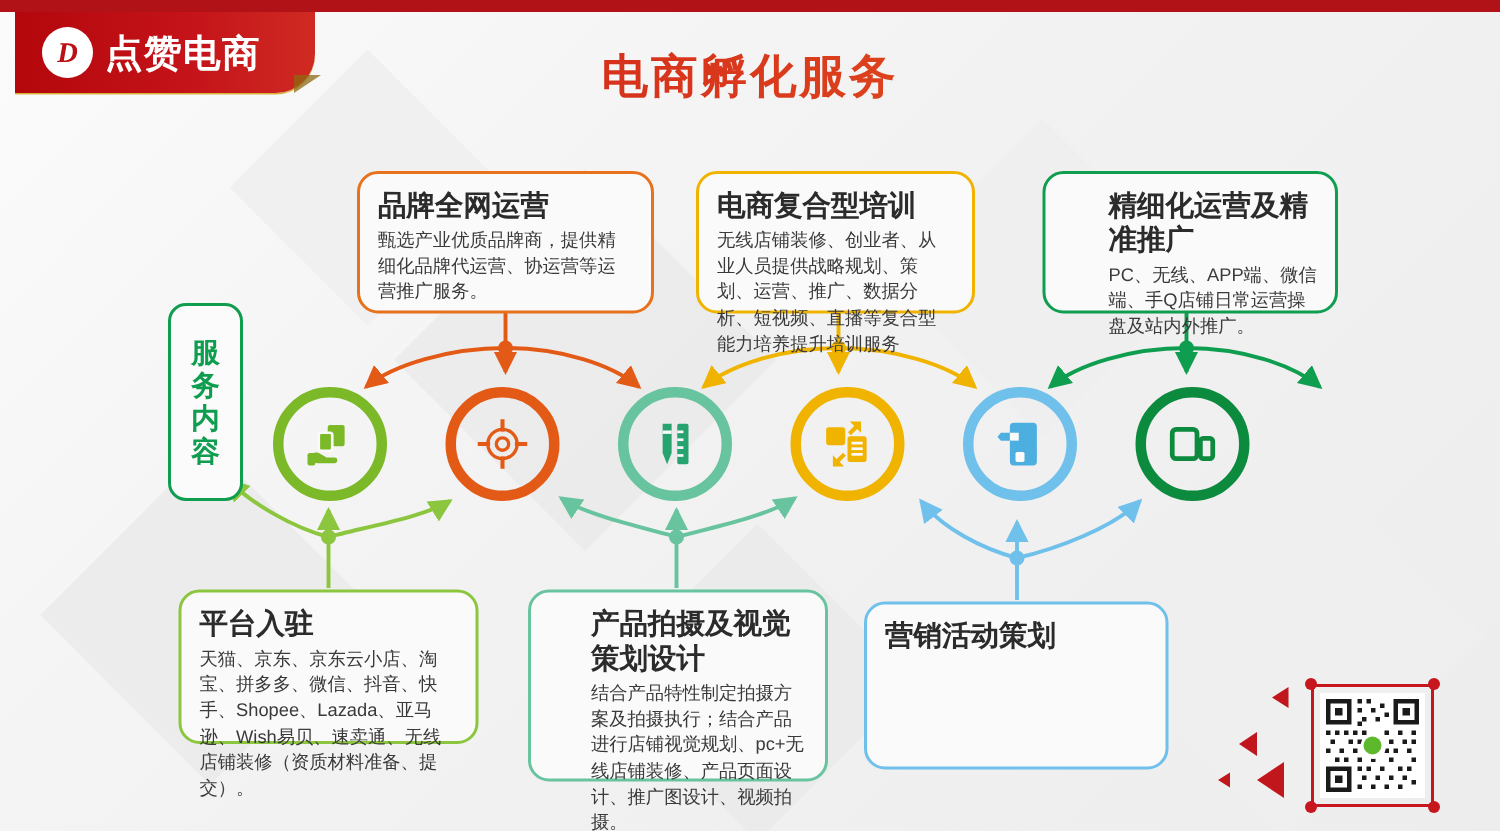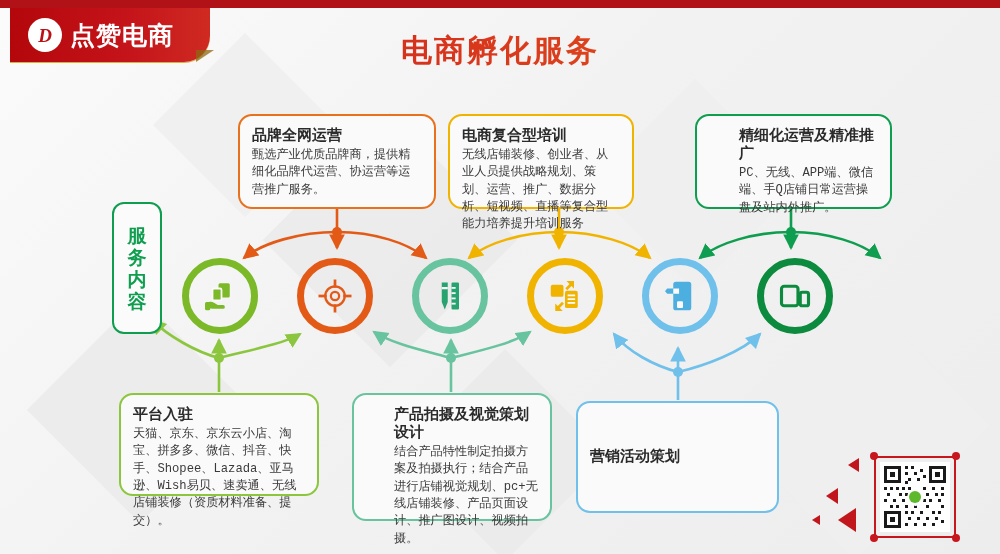--- a/index.html
+++ b/index.html
@@ -61,28 +61,28 @@
     display:flex;align-items:center;justify-content:center;box-sizing:border-box;
   }
   .circle svg{width:36px;height:36px;display:block;}
   
   .card{
     position:absolute;box-sizing:border-box;background:#fafafa;
     border-width:2px;border-style:solid;border-radius:14px;
     padding:10px 12px 9px 12px;
   }
   .card h3{
-    margin:0 0 3px 0;font-size:15px;font-weight:bold;color:#2b2b2b;
+    margin:0 0 3px 0;font-size:19px;font-weight:bold;color:#2b2b2b;
     font-family:"DejaVu Sans",sans-serif;line-height:1.2;
   }
   .card p{
     margin:0;font-size:12.2px;line-height:1.42;color:#3a3a3a;
-    font-family:Liberation Mono, monospace;
-  }
-  .card.center-text{display:flex;flex-direction:column;justify-content:center;gap:44px;}
+    font-family:Liberation Sans, sans-serif;
+  }
+  .card.center-text{display:flex;flex-direction:column;gap:44px;}
   .card.center-text p{text-align:center;}
   
   .qrwrap{position:absolute;left:874px;top:456px;width:82px;height:82px;}
   .qr-frame{position:absolute;inset:0;border:2px solid #c7161d;}
   .qr-dot{position:absolute;width:8px;height:8px;border-radius:50%;background:#c7161d;}
   .qr-img{position:absolute;left:6px;top:6px;width:70px;height:70px;background:#fff;}
   .qr-center{
     position:absolute;left:50%;top:50%;width:17px;height:17px;margin:-8.5px 0 0 -8.5px;
     border-radius:50%;background:#fff;display:flex;align-items:center;justify-content:center;
   }
@@ -244,21 +244,21 @@
       <rect x="6" y="11" width="22" height="26" rx="3.5" fill="none" stroke="#0c8a3e" stroke-width="4.2"></rect>
       <rect x="31" y="19" width="11" height="18" rx="2.5" fill="none" stroke="#0c8a3e" stroke-width="4.2"></rect>
     </svg>
   </div>
 
   <div class="card" style="left:238px;top:114px;width:198px;height:95px;border-color:#e8711c;">
     <h3>品牌全网运营</h3>
     <p>甄选产业优质品牌商，提供精细化品牌代运营、协运营等运营推广服务。</p>
   </div>
 
-  <div class="card" style="left:448px;top:114px;width:186px;height:95px;border-color:#f0b400;">
+  <div class="card" style="left:464px;top:114px;width:186px;height:95px;border-color:#f0b400;">
     <h3>电商复合型培训</h3>
     <p>无线店铺装修、创业者、从业人员提供战略规划、策划、运营、推广、数据分析、短视频、直播等复合型能力培养提升培训服务</p>
   </div>
 
   <div class="card" style="left:695px;top:114px;width:197px;height:95px;border-color:#0f9d4f;padding-left:42px;">
     <h3>精细化运营及精准推广</h3>
     <p>PC、无线、APP端、微信端、手Q店铺日常运营操盘及站内外推广。</p>
   </div>
 
   <div class="card" style="left:119px;top:393px;width:200px;height:103px;border-color:#8cc63e;">

